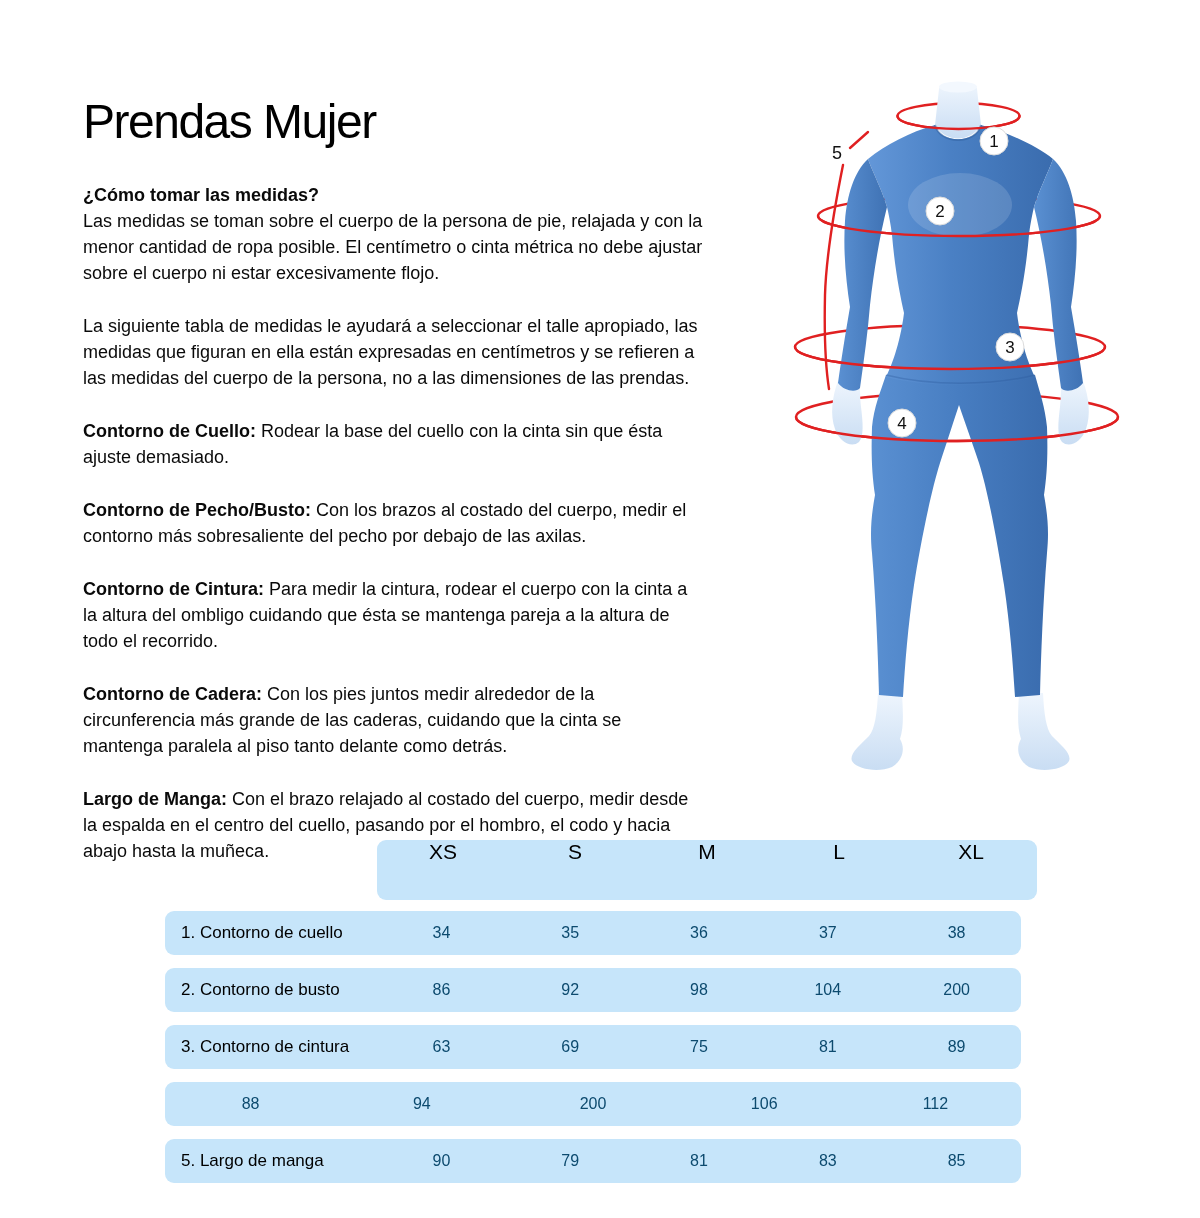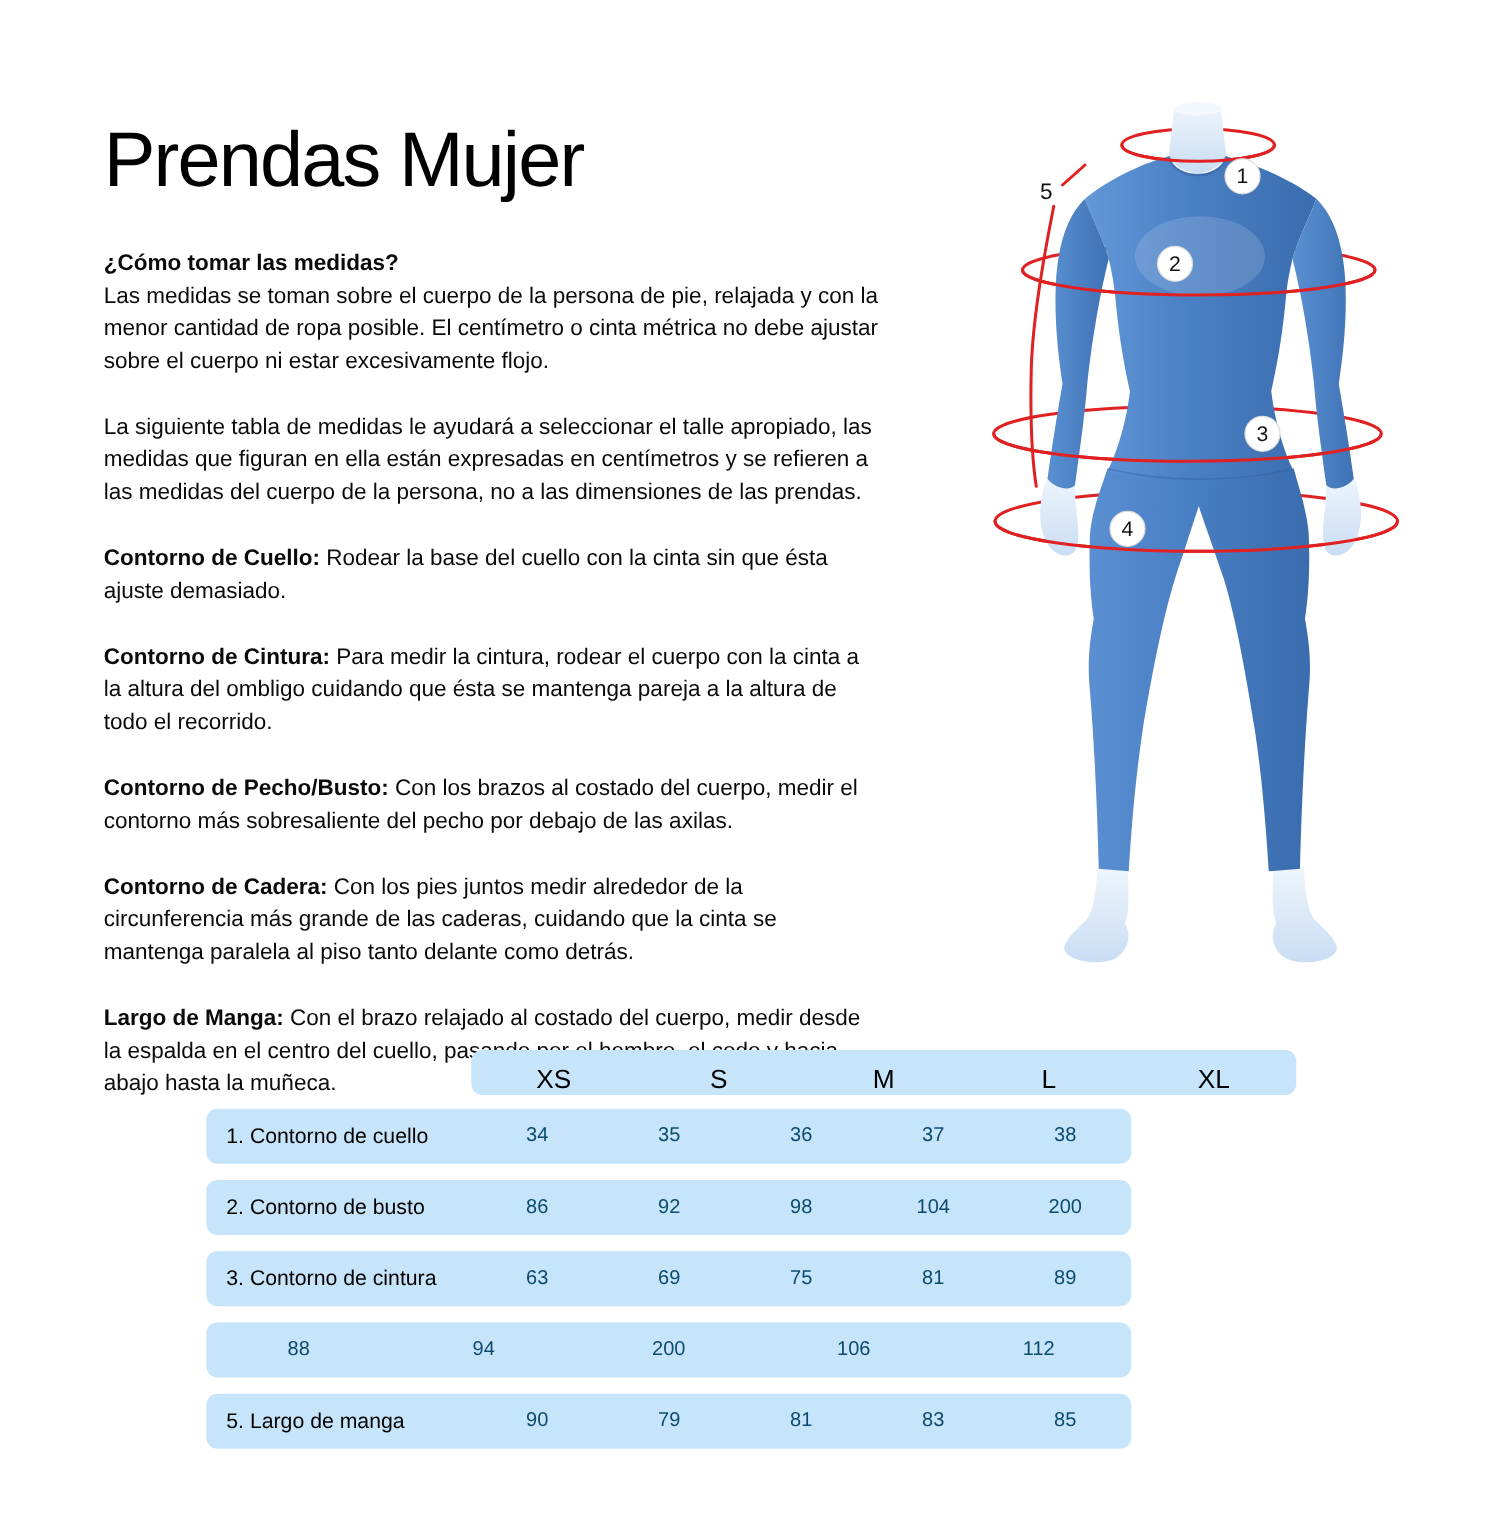--- a/index.html
+++ b/index.html
@@ -5,41 +5,41 @@
   html,body{margin:0;padding:0;}
   body{
     width:1200px;height:1218px;position:relative;overflow:hidden;
     background:#ffffff;color:#0a0a0a;
     font-family:"Liberation Sans", sans-serif;
     -webkit-font-smoothing:antialiased;
   }
   
   .text-col{position:absolute;left:83px;top:96px;width:622px;}
   h1.title{
-    font-size:62px;font-weight:400;letter-spacing:-1.5px;
+    font-size:48px;font-weight:400;letter-spacing:-1.5px;
     margin:0 0 34px 0;line-height:1.08;color:#000;
   }
   .text-col p{font-size:18px;line-height:26px;margin:0 0 27px 0;}
   .text-col strong{font-weight:700;}
   strong.block{display:block;}
   
   .figure-wrap{position:absolute;left:790px;top:55px;width:360px;height:740px;}
   .figure-wrap svg{display:block;width:360px;height:740px;}
   
   .size-table{position:absolute;left:165px;top:840px;width:872px;}
   .tbl-header{
-    margin-left:212px;width:660px;height:36px;border-radius:9px;
-    background:#c6e5fa;display:flex;align-items:flex-end;margin-bottom:11px;
+    margin-left:212px;width:660px;height:60px;border-radius:9px;
+    background:#c6e5fa;display:flex;align-items:flex-start;margin-bottom:11px;
   }
   .tbl-header .hcell{
     flex:1;display:flex;align-items:center;justify-content:center;
     font-size:21px;color:#000;
   }
   .tbl-row{
-    width:740px;height:44px;border-radius:9px;background:#c6e5fa;
+    width:856px;height:44px;border-radius:9px;background:#c6e5fa;
     display:flex;align-items:stretch;margin-bottom:13px;
   }
   .tbl-row .label{
     width:196px;padding-left:16px;display:flex;align-items:center;
     font-size:17px;color:#000;
   }
   .tbl-row .vcell{
     flex:1;display:flex;align-items:center;justify-content:center;
     font-size:16px;color:#0c4a6e;
   }
@@ -56,27 +56,27 @@
   </p>
 
   <p>La siguiente tabla de medidas le ayudará a seleccionar el talle apropiado, las medidas que figuran en ella están expresadas en centímetros y se refieren a las medidas del cuerpo de la persona, no a las dimensiones de las prendas.</p>
 
   <p>
     <strong>Contorno de Cuello:</strong>
     <span>Rodear la base del cuello con la cinta sin que ésta ajuste demasiado.</span>
   </p>
 
   <p>
+    <strong>Contorno de Pecho/Busto:</strong>
+    <span>Con los brazos al costado del cuerpo, medir el contorno más sobresaliente del pecho por debajo de las axilas.</span>
+  </p>
+
+  <p>
     <strong>Contorno de Cintura:</strong>
     <span>Para medir la cintura, rodear el cuerpo con la cinta a la altura del ombligo cuidando que ésta se mantenga pareja a la altura de todo el recorrido.</span>
-  </p>
-
-  <p>
-    <strong>Contorno de Pecho/Busto:</strong>
-    <span>Con los brazos al costado del cuerpo, medir el contorno más sobresaliente del pecho por debajo de las axilas.</span>
   </p>
 
   <p>
     <strong>Contorno de Cadera:</strong>
     <span>Con los pies juntos medir alrededor de la circunferencia más grande de las caderas, cuidando que la cinta se mantenga paralela al piso tanto delante como detrás.</span>
   </p>
 
   <p>
     <strong>Largo de Manga:</strong>
     <span>Con el brazo relajado al costado del cuerpo, medir desde la espalda en el centro del cuello, pasando por el hombro, el codo y hacia abajo hasta la muñeca.</span>

